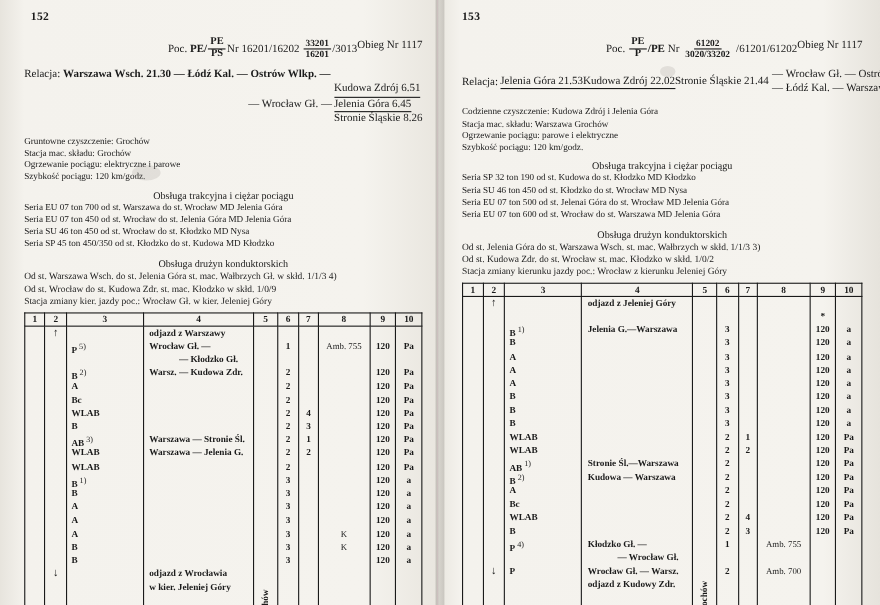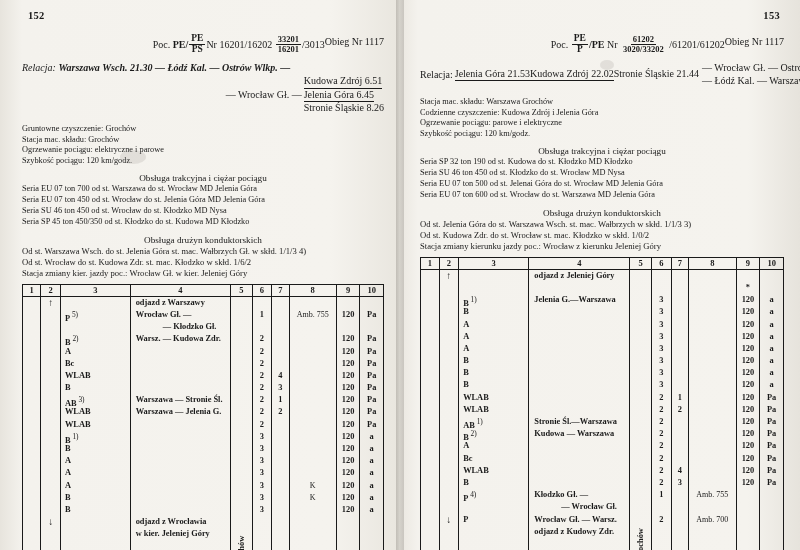--- a/index.html
+++ b/index.html
@@ -22,35 +22,35 @@
      background:linear-gradient(90deg,#e7e4dd 0px,#f4f2ed 22px,#f5f3ee 330px,#e9e6df 398px);}
   .page.right{width:402px;padding:10px 16px 0 22px;
      background:linear-gradient(90deg,#e9e6df 0px,#f4f2ed 20px,#f5f3ee 350px,#e6e3dc 402px);}
   .gutter{
     position:absolute;left:396px;top:0;width:8px;height:550px;
     background:linear-gradient(90deg,rgba(120,115,108,.35),rgba(60,57,52,.12) 45%,rgba(120,115,108,.30));
     z-index:5;pointer-events:none;
   }
   .folio{font-weight:bold;font-size:10.5px;letter-spacing:.3px;}
   .folio.l{text-align:left;margin-left:6px;}
-  .folio.r{text-align:right;margin-right:4px;}
+  .folio.r{margin-right:4px;}
 
   .hdr-row{display:flex;align-items:flex-start;justify-content:flex-end;margin-top:13px;}
   .poc{font-size:10px;display:flex;align-items:center;white-space:nowrap;}
   .poc b{font-weight:bold;}
   .frac{display:inline-flex;flex-direction:column;align-items:center;vertical-align:middle;margin:0 1px;line-height:1.05;}
   .frac .num{border-bottom:1.1px solid #1a1a1a;padding:0 2px;font-size:9.5px;font-weight:bold;}
   .frac .den{padding:0 2px;font-size:9.5px;font-weight:bold;}
   .frac.small .num,.frac.small .den{font-size:8.5px;}
   .obieg{font-size:10px;white-space:nowrap;padding-top:2px;}
 
   .rel{font-size:10px;margin-top:6px;line-height:1.35;}
   .rel b{font-weight:bold;}
   .rel-l{display:flex;flex-direction:column;}
-  .rel-l .line1{white-space:nowrap;font-style:italic;}
+  .rel-l .line1{white-space:nowrap;}
   .rel-l .line2{display:flex;align-items:center;justify-content:flex-end;margin-top:1px;}
   .brace{display:inline-flex;flex-direction:column;align-items:flex-start;margin-left:2px;line-height:1.25;}
   .brace .it{white-space:nowrap;font-size:10px;}
   .brace .it.bd{border-bottom:1px solid #1a1a1a;padding-bottom:0px;}
 
   .rel-r{display:flex;align-items:flex-start;font-size:10px;}
   .rel-r .brace2{display:inline-flex;flex-direction:row;margin-right:3px;}
   .rel-r .tail{display:flex;flex-direction:column;justify-content:center;}
   .rel-r .tail div{white-space:nowrap;}
 
@@ -146,21 +146,21 @@
     <div class="serie">
       <div>Seria EU 07 ton 700 od st. Warszawa do st. Wrocław MD Jelenia Góra</div>
       <div>Seria EU 07 ton 450 od st. Wrocław do st. Jelenia Góra MD Jelenia Góra</div>
       <div>Seria SU 46 ton 450 od st. Wrocław do st. Kłodzko MD Nysa</div>
       <div>Seria SP 45 ton 450/350 od st. Kłodzko do st. Kudowa MD Kłodzko</div>
     </div>
 
     <div class="sect">Obsługa drużyn konduktorskich</div>
     <div class="konduk">
       <div>Od st. Warszawa Wsch. do st. Jelenia Góra st. mac. Wałbrzych Gł. w skłd. 1/1/3 4)</div>
-      <div>Od st. Wrocław do st. Kudowa Zdr. st. mac. Kłodzko w skłd. 1/6/2</div>
+      <div>Od st. Wrocław do st. Kudowa Zdr. st. mac. Kłodzko w skłd. 1/0/9</div>
       <div>Stacja zmiany kier. jazdy poc.: Wrocław Gł. w kier. Jeleniej Góry</div>
     </div>
 
     <table class="grid">
       <thead>
         <tr>
           <th class="c1">1</th>
           <th class="c2">2</th>
           <th class="c3">3</th>
           <th class="c4">4</th>
@@ -441,22 +441,22 @@
           <span class="it">Stronie Śląskie 21.44</span>
         </span>
         <span class="tail">
           <div>— Wrocław Gł. — Ostrów Wlkp. —</div>
           <div>— Łódź Kal. — Warszawa Wsch. 7.34</div>
         </span>
       </div>
     </div>
 
     <div class="meta">
+      <div>Codzienne czyszczenie: Kudowa Zdrój i Jelenia Góra</div>
       <div>Stacja mac. składu: Warszawa Grochów</div>
-      <div>Codzienne czyszczenie: Kudowa Zdrój i Jelenia Góra</div>
       <div>Ogrzewanie pociągu: parowe i elektryczne</div>
       <div>Szybkość pociągu: 120 km/godz.</div>
     </div>
 
     <div class="sect">Obsługa trakcyjna i ciężar pociągu</div>
     <div class="serie">
       <div>Seria SP 32 ton 190 od st. Kudowa do st. Kłodzko MD Kłodzko</div>
       <div>Seria SU 46 ton 450 od st. Kłodzko do st. Wrocław MD Nysa</div>
       <div>Seria EU 07 ton 500 od st. Jelenai Góra do st. Wrocław MD Jelenia Góra</div>
       <div>Seria EU 07 ton 600 od st. Wrocław do st. Warszawa MD Jelenia Góra</div>

